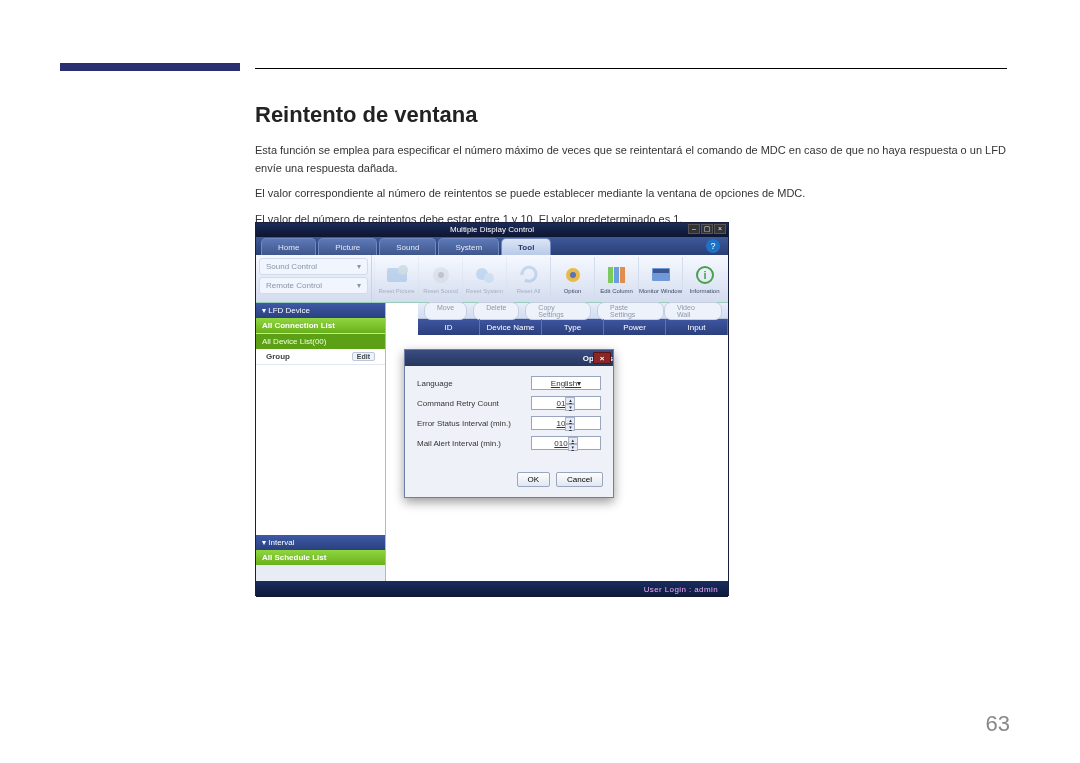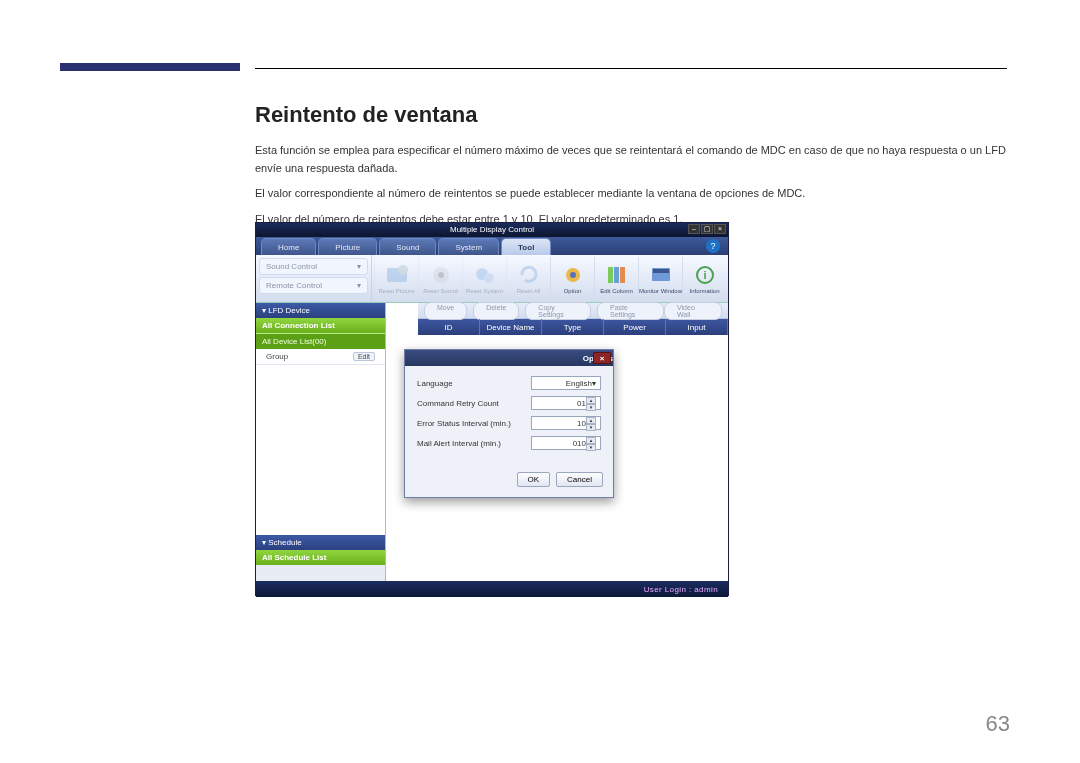--- a/index.html
+++ b/index.html
@@ -30,38 +30,38 @@
   .rtool { width:44px; height:44px; border-left:1px solid #d4ddee; display:flex; flex-direction:column; align-items:center; justify-content:center; font-size:6px; color:#3b4a6a; text-align:center; gap:2px;}
   .rtool.greyed { opacity:.35; }
   .rtoolicon { width:24px; height:22px; display:flex; align-items:center; justify-content:center; }
 
   
   .midrow { display:flex; height:278px;gap:32px; }
   .leftnav { width:130px; background:#e8ecf4; border-right:1px solid #aab9d6; font-size:8px; color:#fff; }
   .navhead { background:linear-gradient(#3d5aa5,#2b4080); padding:3px 6px; font-size:8px; color:#fff; }
   .navsub { background:linear-gradient(#8fd63f,#6ab01c); padding:3px 6px; color:#fff; font-weight:700; }
   .navsub2 { background:#5ca015; padding:3px 6px; color:#f2ffe0; border-top:1px solid #beea8f; }
-  .grouprow { background:#fff; color:#444; padding:3px 10px; border-bottom:1px solid #e2e7f1; display:flex; justify-content:space-between; align-items:flex-start;}
+  .grouprow { background:#fff; color:#444; padding:3px 10px; border-bottom:1px solid #e2e7f1; display:flex; justify-content:space-between; align-items:flex-start;font-weight:bold;}
   .grouprow .editbtn { font-size:7px; border:1px solid #bcc6da; border-radius:2px; padding:0 4px; background:#eef2fb; color:#444;}
   .navfill { background:#fff; height:170px; }
 
   .mainpane { flex:1; background:#fff; position:relative; }
   .pillrow { height:16px; background:linear-gradient(#e7edf8,#d3ddf1); display:flex; align-items:center; justify-content:space-between; padding:0 6px; border-bottom:1px solid #b7c5df;}
   .pill { font-size:7px; color:#8d97ab; border:1px solid #c6cfe2; background:#eef2fa; border-radius:7px; padding:1px 12px;}
   .colhead { height:16px; background:linear-gradient(#3e57a1,#2b3f7d); display:flex; }
   .colcell { flex:1; color:#fff; font-size:8px; display:flex; align-items:center; justify-content:center; border-right:1px solid #5a74b6;}
 
   
   .dialog { position:absolute; left:148px; top:126px; width:210px; background:#eef1f7; border:1px solid #6d7fa8; box-shadow:0 4px 10px rgba(0,0,0,.4); }
   .dlgtitle { height:16px; background:linear-gradient(#3a4d82,#26365e); color:#fff; font-size:8px; display:flex; align-items:center; justify-content:flex-end; position:relative;font-weight:bold;}
   .dlgclose { position:absolute; right:2px; top:2px; width:18px; height:12px; background:#8a2626; border:1px solid #5a1111; color:#fff; display:flex; align-items:center; justify-content:center; font-size:8px; border-radius:1px;}
   .dlgbody { padding:10px 12px; font-size:8px; color:#333; }
   .dlgrow { display:flex; justify-content:space-between; align-items:center; margin-bottom:6px; }
   .dlgrow label { font-size:8px; }
-  .dlgselect, .dlgspinner { width:70px; height:14px; border:1px solid #9aa6bd; background:#fff; font-size:8px; display:flex; align-items:center; padding:0 4px; justify-content:flex-end; }
+  .dlgselect, .dlgspinner { width:70px; height:14px; border:1px solid #9aa6bd; background:#fff; font-size:8px; display:flex; align-items:center; padding:0 4px; justify-content:center;text-decoration:underline; }
   .spinbtns { width:10px; height:12px; display:flex; flex-direction:column; }
   .spinbtns span { font-size:5px; line-height:5px; border:1px solid #aab3c6; background:#e6eaf2; text-align:center; }
   .dlgbtns { display:flex; justify-content:flex-end; gap:6px; padding:6px 10px 10px 10px; }
   .dlgbtn { font-size:8px; background:linear-gradient(#fdfdfe,#e1e7f2); border:1px solid #9aa6bd; padding:2px 10px; border-radius:2px; }
 
   .statusbar { height:16px; background:linear-gradient(#1a2d60,#0d1838); color:#eaf; font-size:8px; display:flex; align-items:center; justify-content:flex-end; padding:0 10px; letter-spacing:.4px;}
   .pagenum { position:absolute; right:70px; bottom:26px; font-size:22px; color:#888; }
 </style>
 </head>
 <body>
@@ -185,21 +185,21 @@
   <div class="midrow">
     <div class="leftnav">
       <div class="navhead">▾ <span>LFD Device</span></div>
       <div class="navsub">All Connection List</div>
       <div class="navsub2">All Device List(00)</div>
       <div class="grouprow">
         <span>Group</span>
         <span class="editbtn">Edit</span>
       </div>
       <div class="navfill"></div>
-      <div class="navhead">▾ <span>Schedule</span></div>
+      <div class="navhead">▾ <span>Interval</span></div>
       <div class="navsub">All Schedule List</div>
     </div>
     <div class="mainpane">
       <div class="pillrow">
         <div style="display:flex;gap:6px">
           <span class="pill">Move</span>
           <span class="pill">Delete</span>
           <span class="pill">Copy Settings</span>
           <span class="pill">Paste Settings</span>
         </div>

